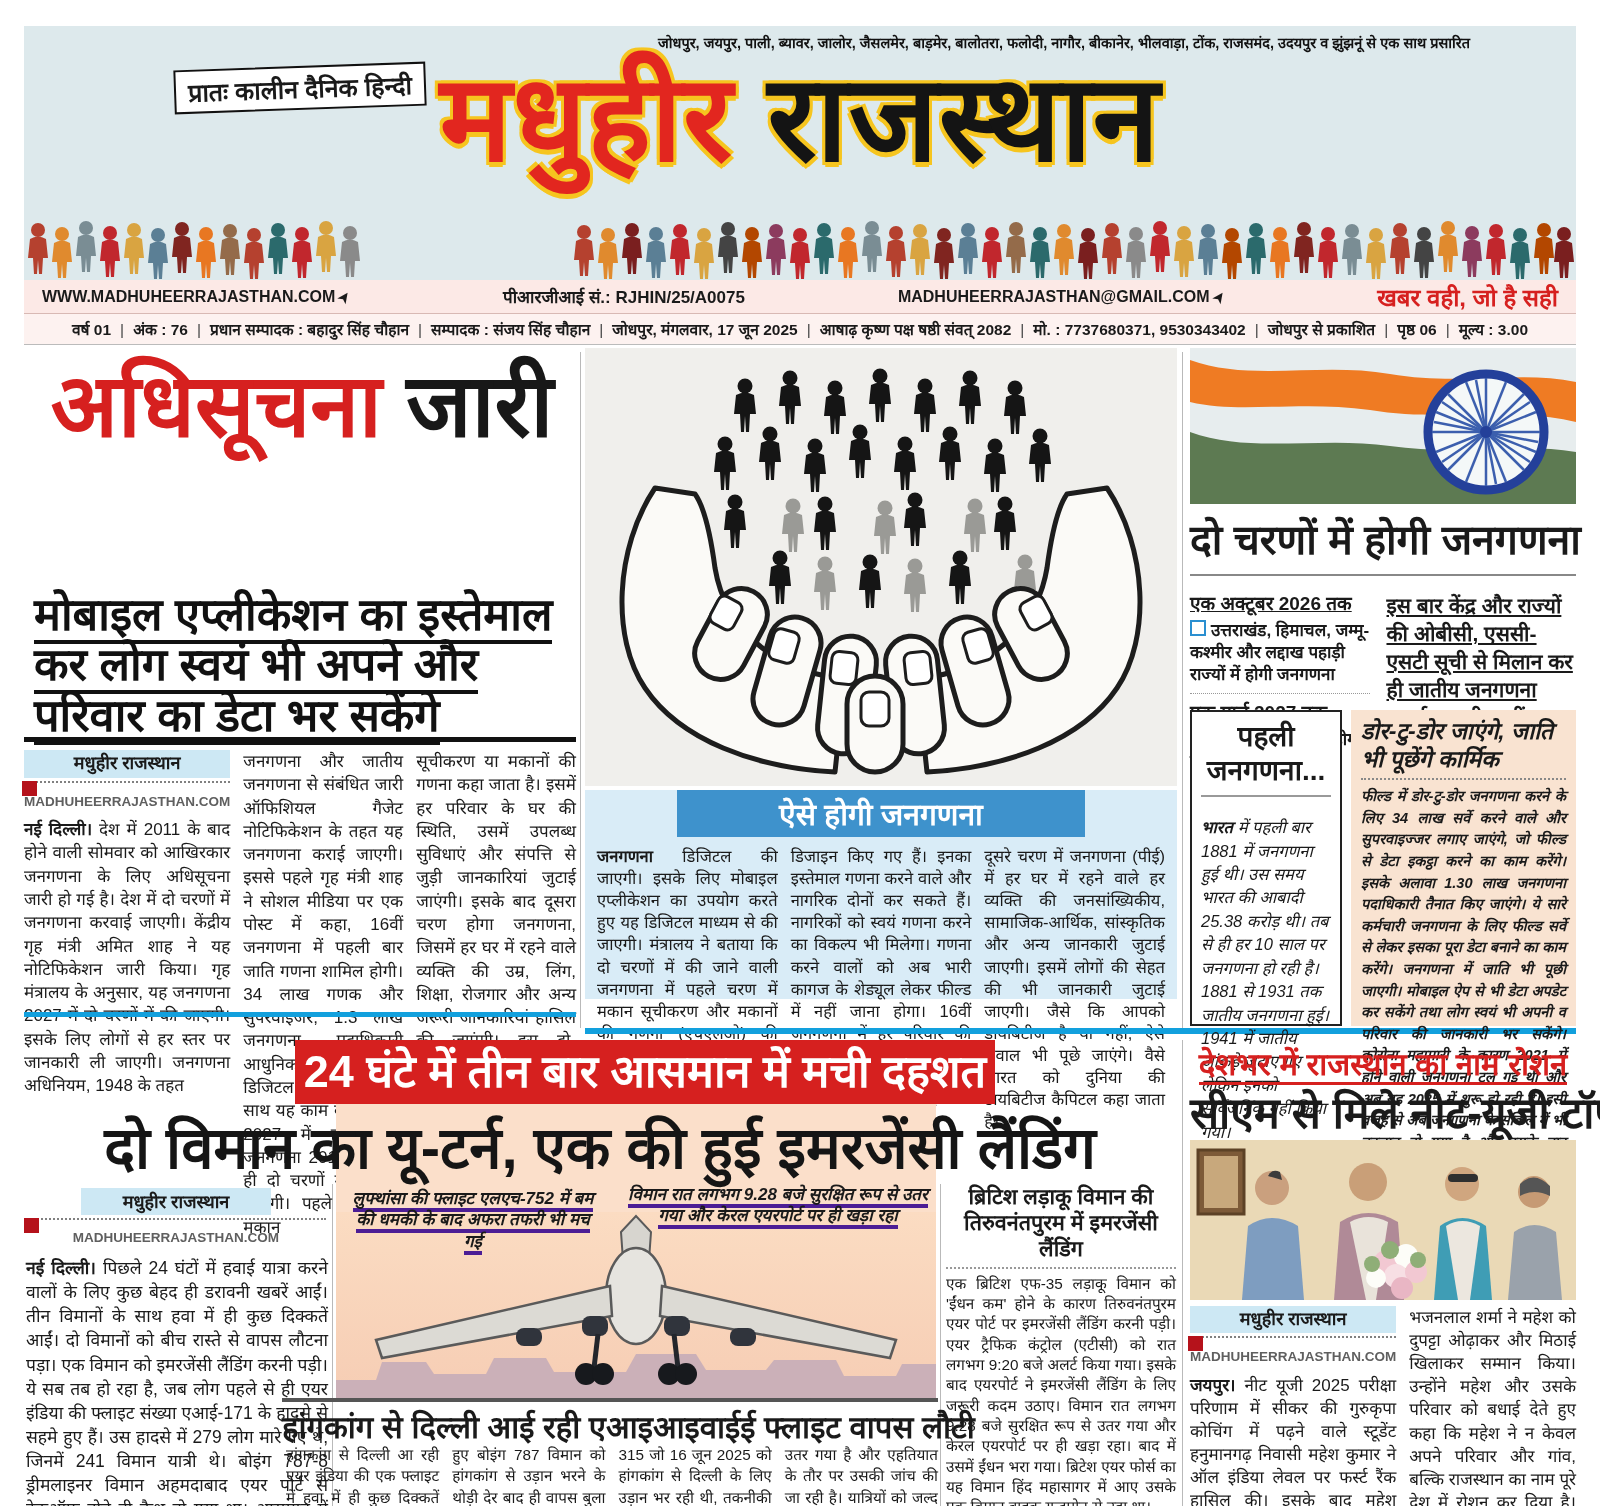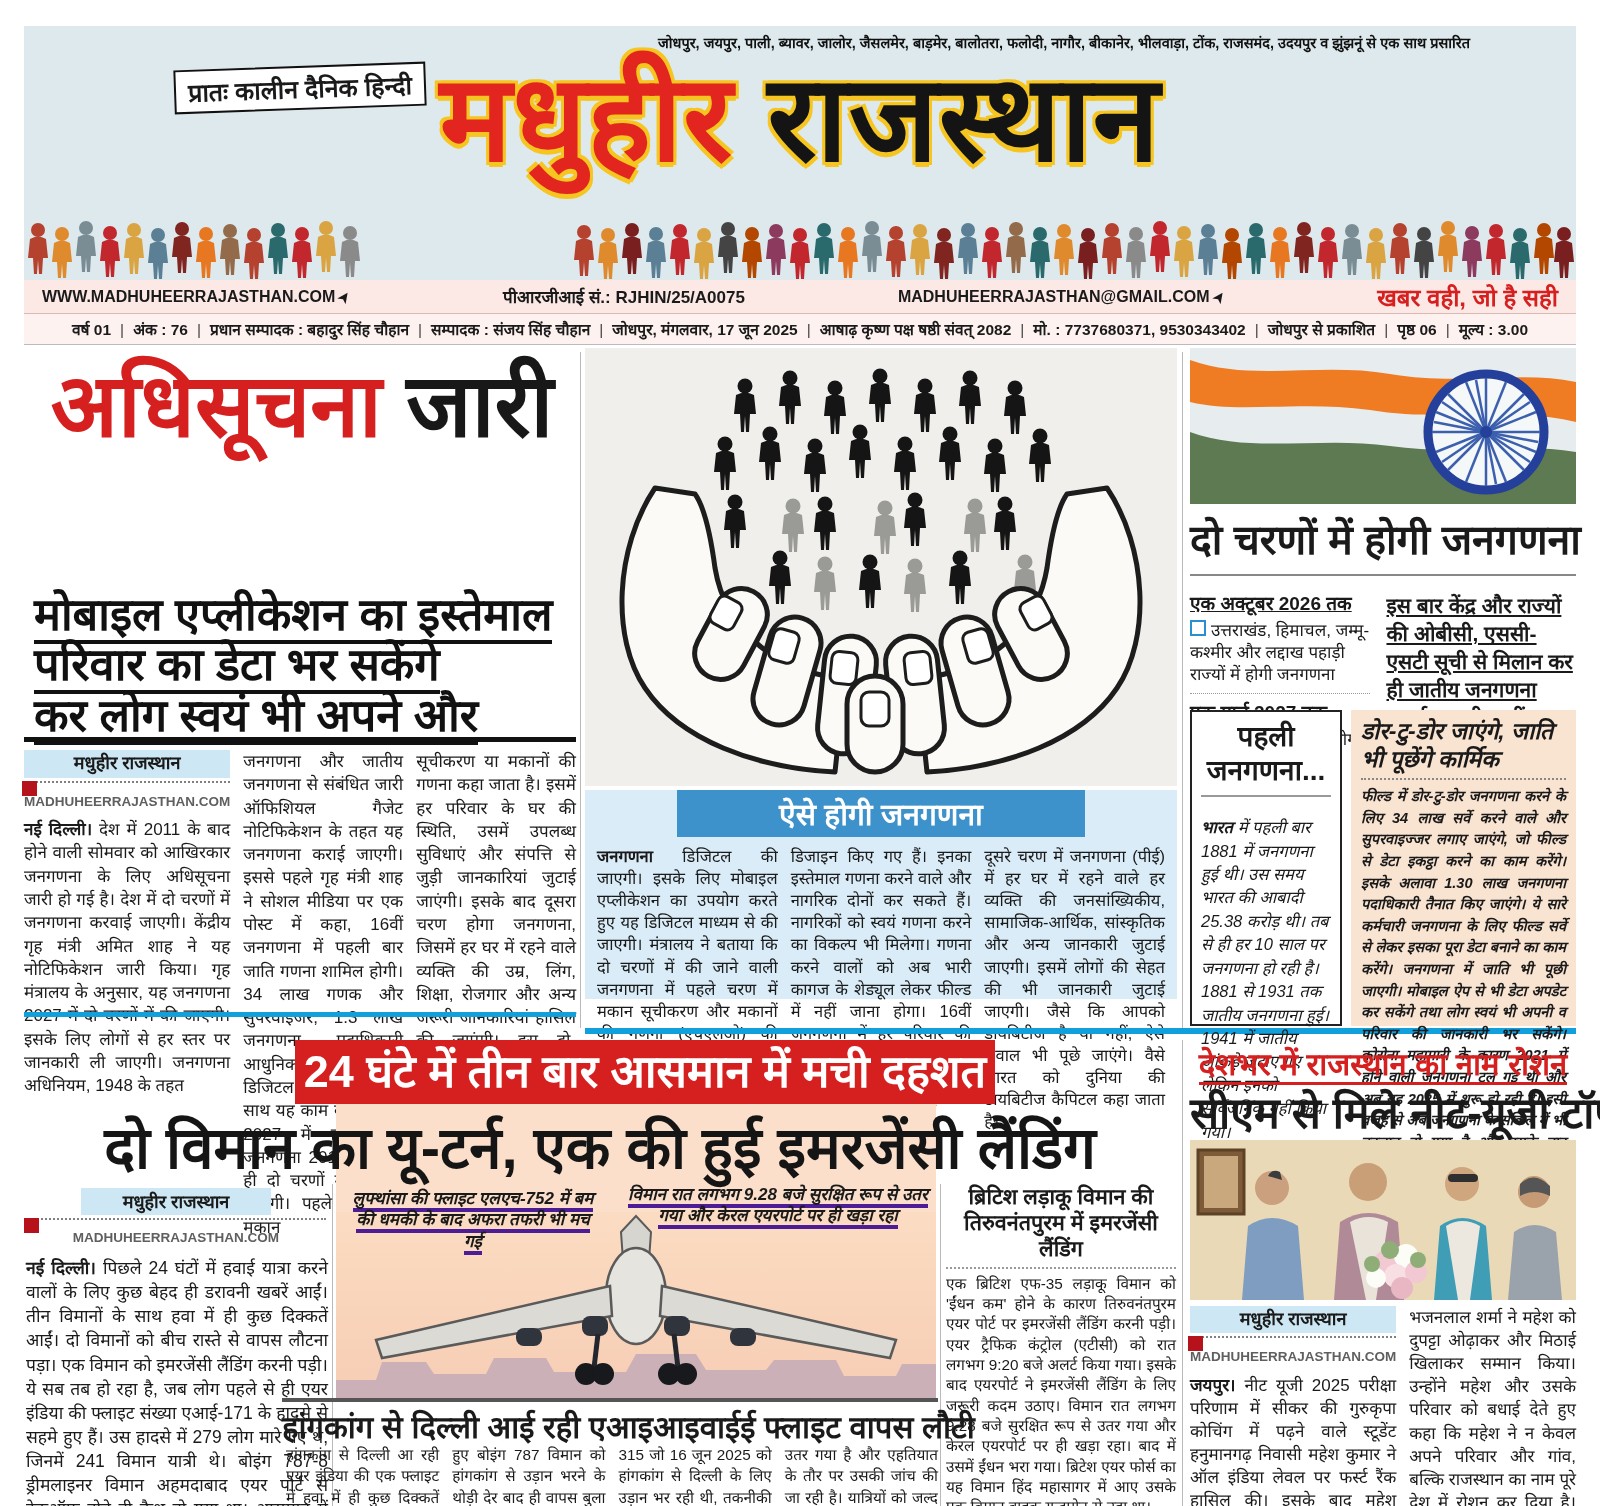--- a/index.html
+++ b/index.html
@@ -60,21 +60,21 @@
   .howbox .story{margin-top:8px;}
   .howbox .col{font-size:16.5px;line-height:1.34;}
 
   
   .flag-img{left:1190px;top:348px;width:386px;height:156px;}
   .p2-h{left:1190px;top:510px;width:386px;font-size:41px;font-weight:900;white-space:nowrap;
         border-bottom:2px solid #888;padding-bottom:8px;}
   .p2-cols{left:1190px;top:592px;width:386px;display:flex;gap:16px;justify-content:space-between;}
   .p2-left{flex:1;font-size:17px;line-height:1.3;}
   .p2-title{font-size:19px;font-weight:800;text-decoration:underline;margin-bottom:3px;}
-  .p2-item{margin-bottom:6px;}
+  .p2-item{margin-bottom:6px;font-weight:bold;}
   .sq{display:inline-block;width:12px;height:12px;border:2px solid #2a8fd0;background:#fff;
       margin-right:5px;vertical-align:baseline;}
   .p2-dots{border-top:1px dotted #999;margin:7px 0;}
   .p2-right{flex:1.05;font-size:21px;font-weight:700;line-height:1.33;text-decoration:underline;}
   .infobox-row{left:1190px;top:710px;width:386px;height:316px;display:flex;gap:9px;}
   .firstbox{width:152px;box-sizing:border-box;border:2px solid #222;background:#fff;padding:8px 9px;}
   .firstbox-h{text-align:center;font-size:28px;font-weight:900;line-height:1.2;
       border-bottom:2px solid #999;padding-bottom:8px;margin-bottom:19px;}
   .firstbox-t{font-size:16.5px;line-height:1.42;font-style:italic;}
   .doorbox{flex:1;background:#f9e3d1;box-sizing:border-box;padding:8px 10px;}
@@ -214,22 +214,22 @@
   <div class="abs vsep" style="left:1182px;top:352px;height:676px;"></div>
   <div class="abs vsep" style="left:1182px;top:1040px;height:466px;"></div>
   <div class="abs vsep" style="left:332px;top:1184px;height:322px;"></div>
   <div class="abs vsep" style="left:940px;top:1184px;height:322px;"></div>
 
   <div class="abs c-headline">
     <div><span class="red">अधिसूचना</span><span> जारी</span></div>
   </div>
   <div class="abs c-subhead">
     <div><span>मोबाइल एप्लीकेशन का इस्तेमाल</span></div>
+    <div><span>कर लोग स्वयं भी अपने और</span></div>
     <div><span>परिवार का डेटा भर सकेंगे</span></div>
-    <div><span>कर लोग स्वयं भी अपने और</span></div>
   </div>
   <div class="abs rule-black"></div>
 
   <div class="abs census-story story">
     <div class="col">
       <div class="byl">
         <div class="byl-name">मधुहीर राजस्थान</div>
         <div class="byl-dots">
             <span class="byl-sq"></span>
           </div>

